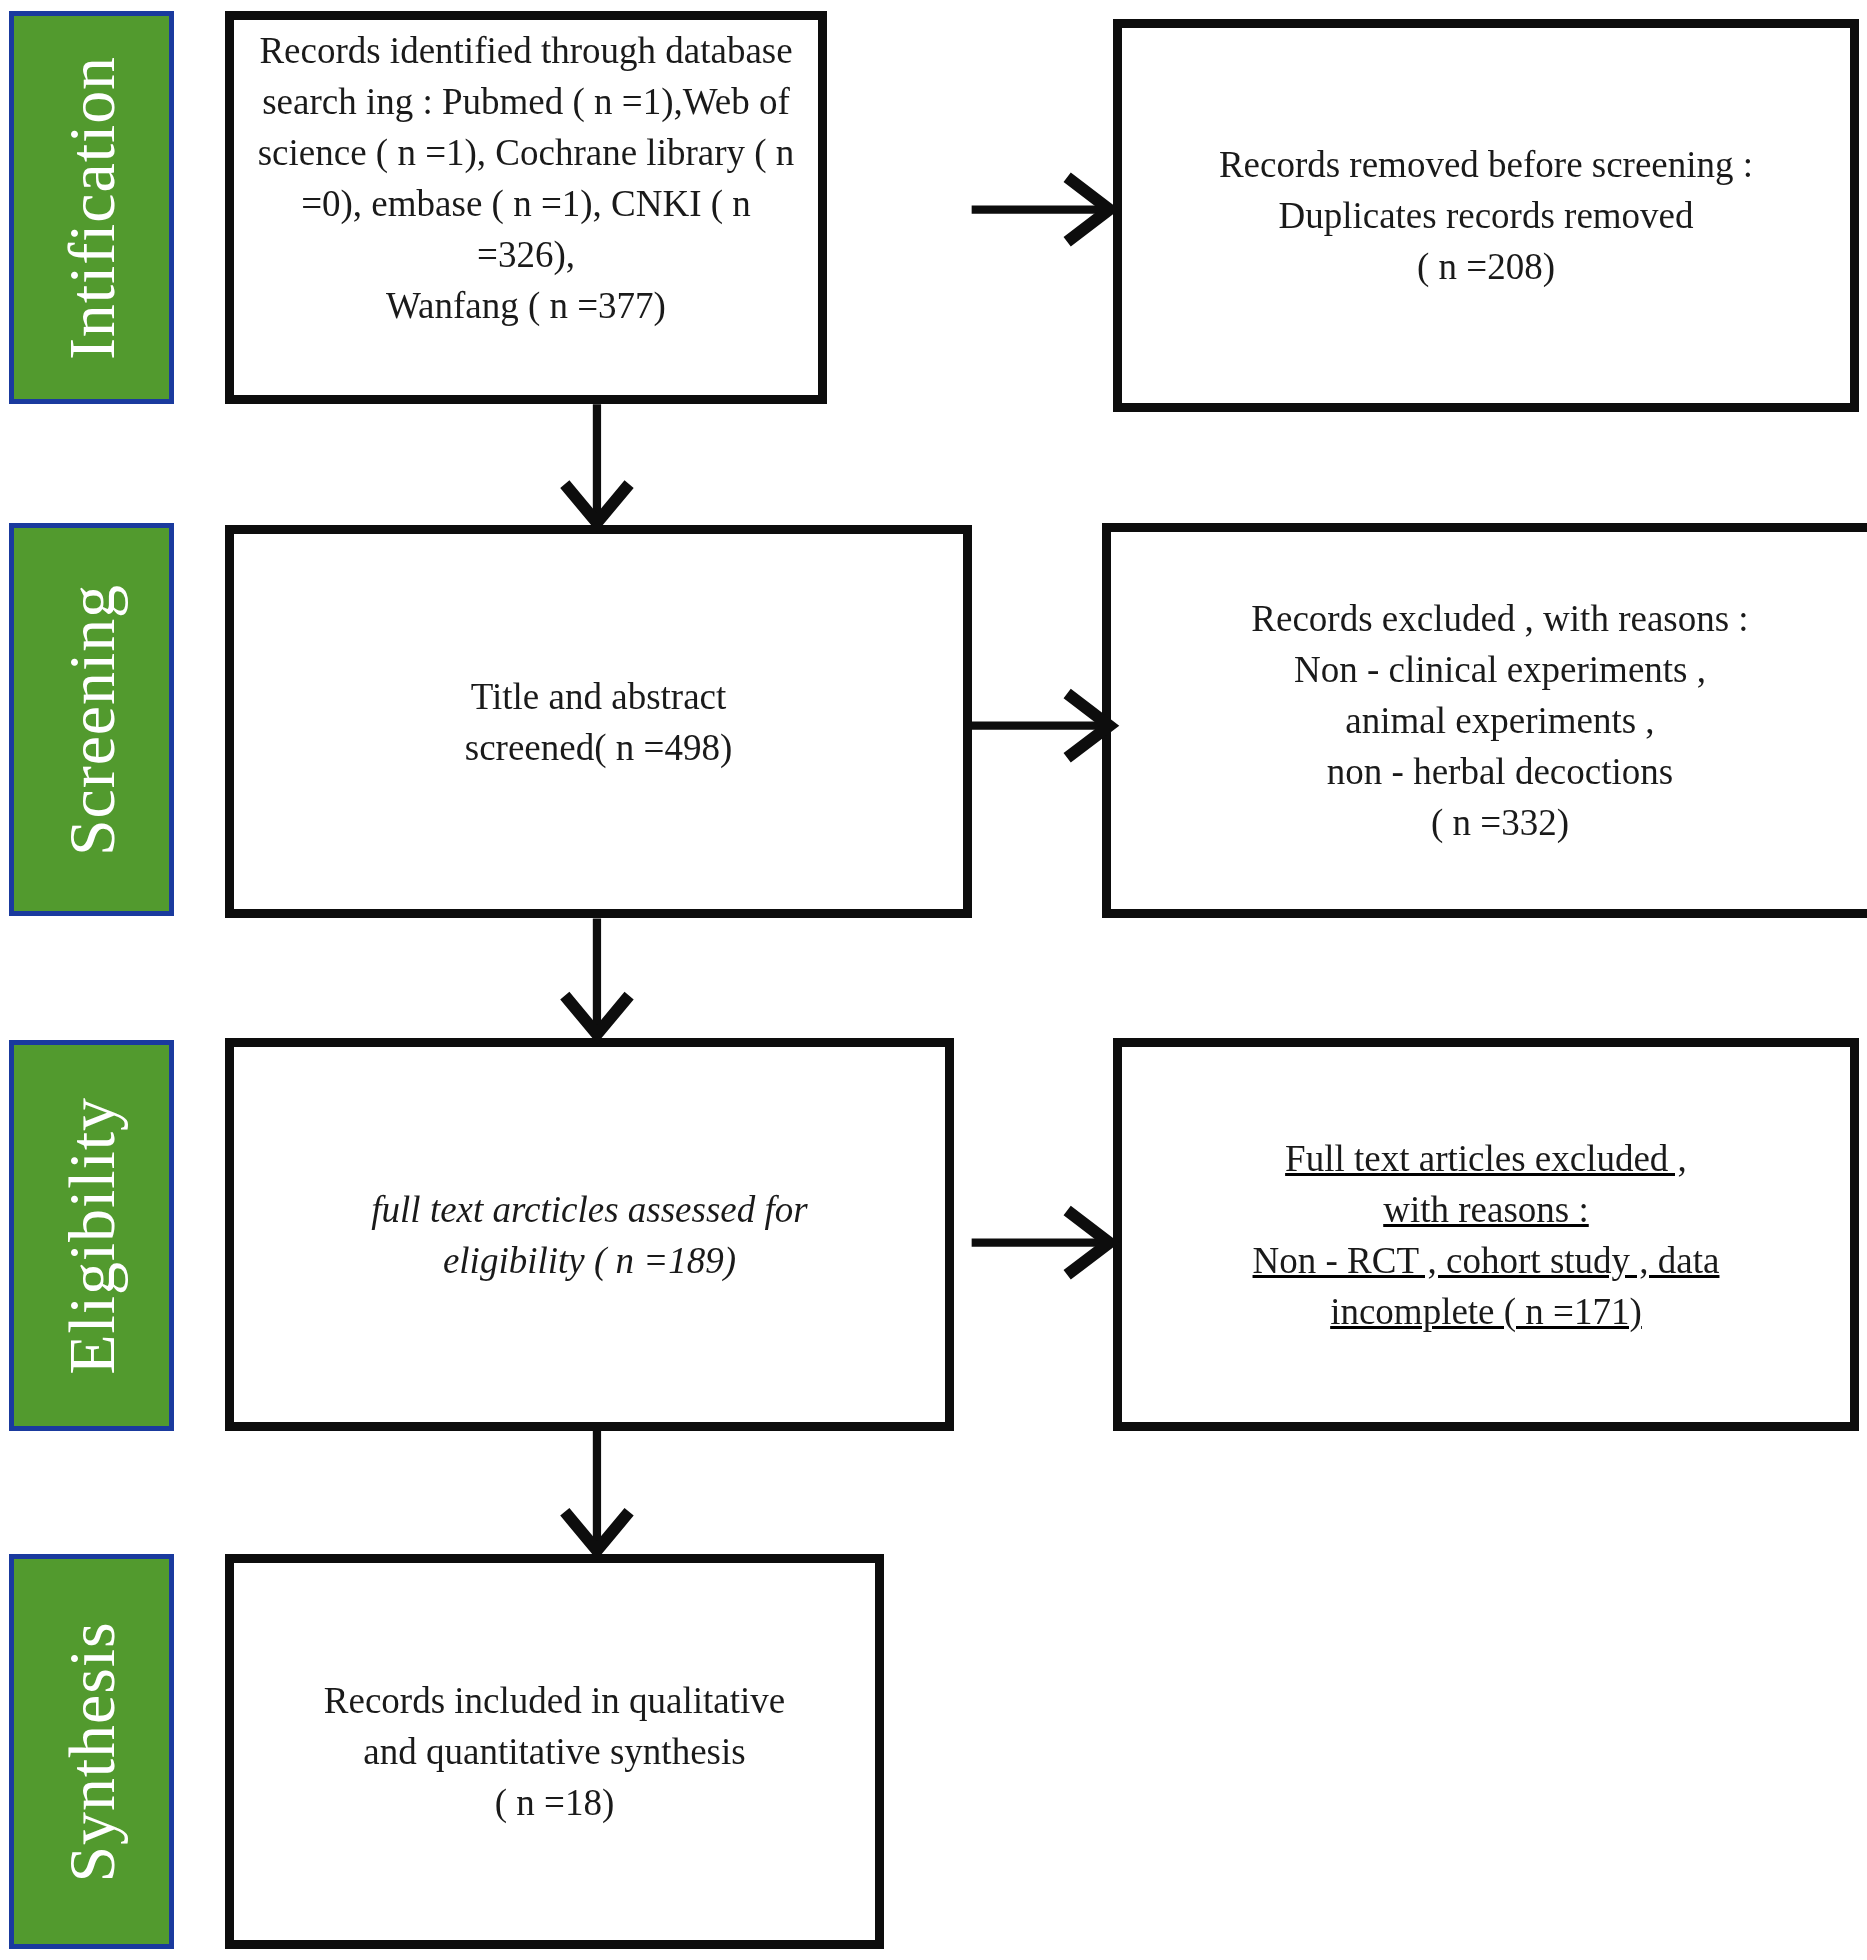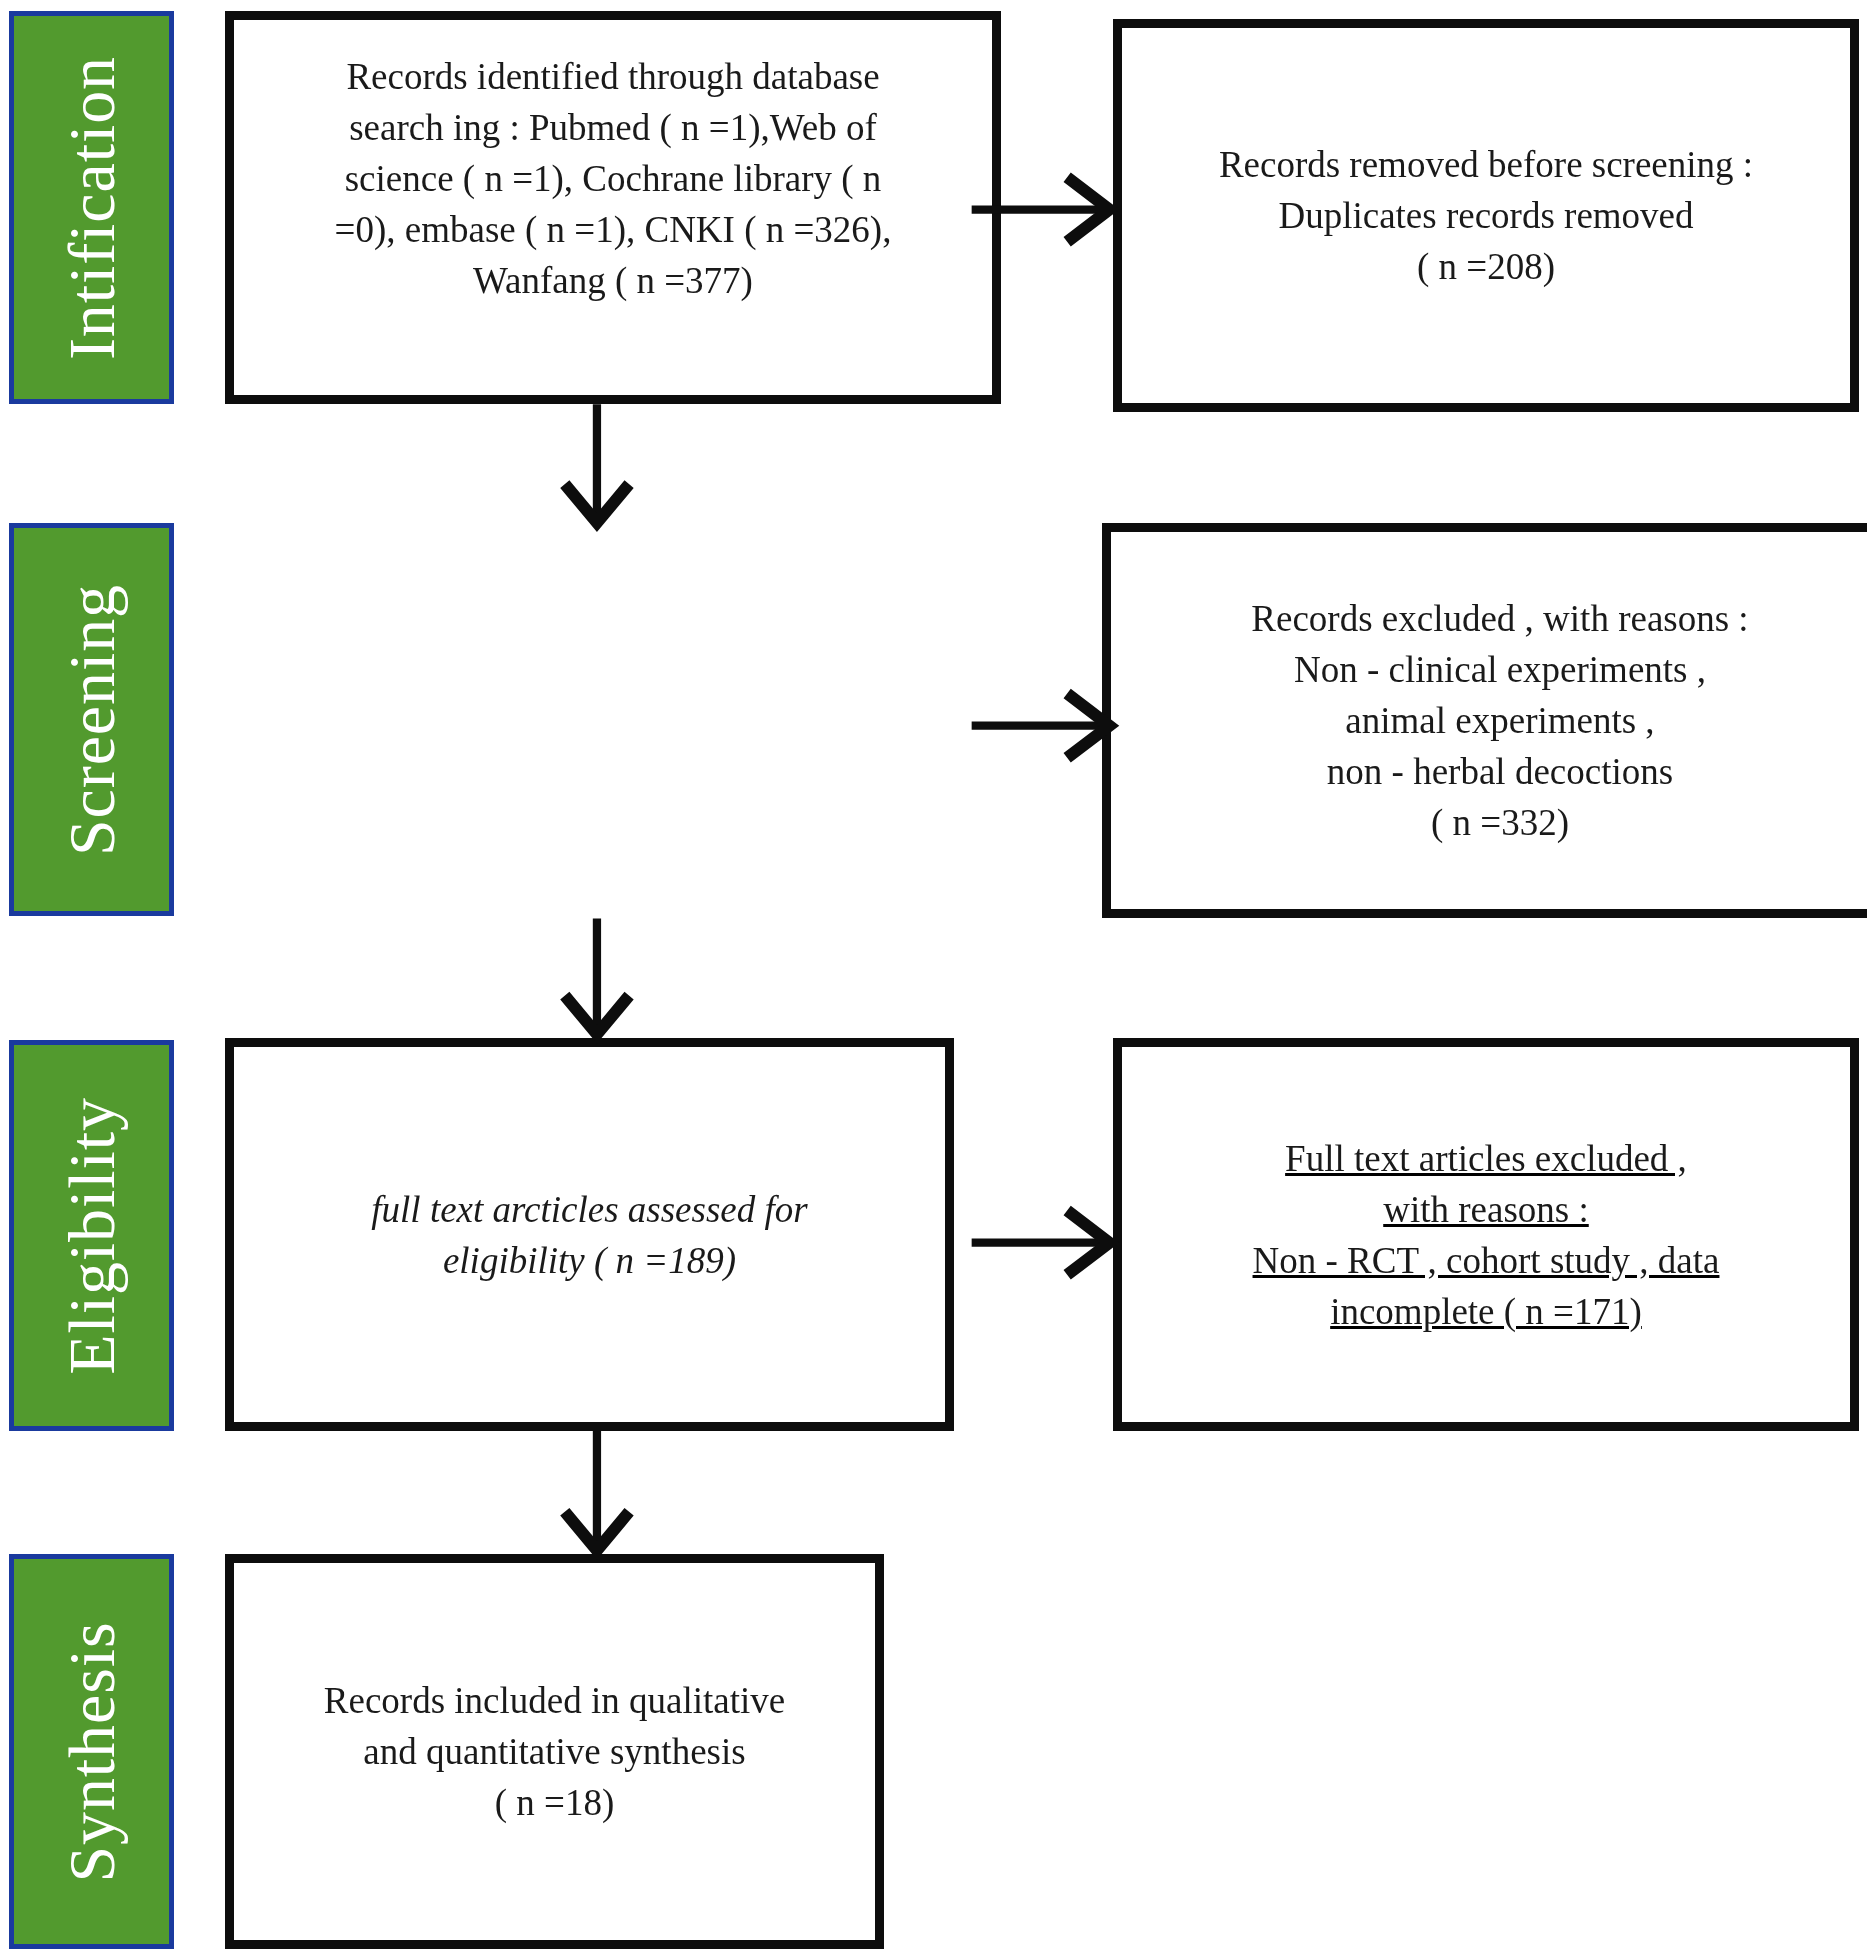--- a/index.html
+++ b/index.html
@@ -88,26 +88,30 @@
   <div class="stage" style="top:523px;height:393px;">
     <span class="vtext">Screening</span>
   </div>
   <div class="stage" style="top:1040px;height:391px;">
     <span class="vtext">Eligibility</span>
   </div>
   <div class="stage" style="top:1554px;height:395px;">
     <span class="vtext">Synthesis</span>
   </div>
 
-  <div class="flowbox top-bias" style="left:225px;top:11px;width:776px;height:393px;">
+  <div class="flowbox top-bias" style="left:225px;top:11px;width:602px;height:393px;">
     <span class="btext">Records identified through database
 search ing : Pubmed ( n =1),Web of
 science ( n =1), Cochrane library ( n
 =0), embase ( n =1), CNKI ( n =326),
 Wanfang ( n =377)</span>
+  </div>
+  <div class="flowbox" style="left:225px;top:525px;width:747px;height:393px;">
+    <span class="btext">Title and abstract
+screened( n =498)</span>
   </div>
   <div class="flowbox" style="left:225px;top:1038px;width:729px;height:393px;font-style:italic;">
     <span class="btext">full text arcticles assessed for
 eligibility ( n =189)</span>
   </div>
   <div class="flowbox" style="left:225px;top:1554px;width:659px;height:395px;">
     <span class="btext">Records included in qualitative
 and quantitative synthesis
 ( n =18)</span>
   </div>

